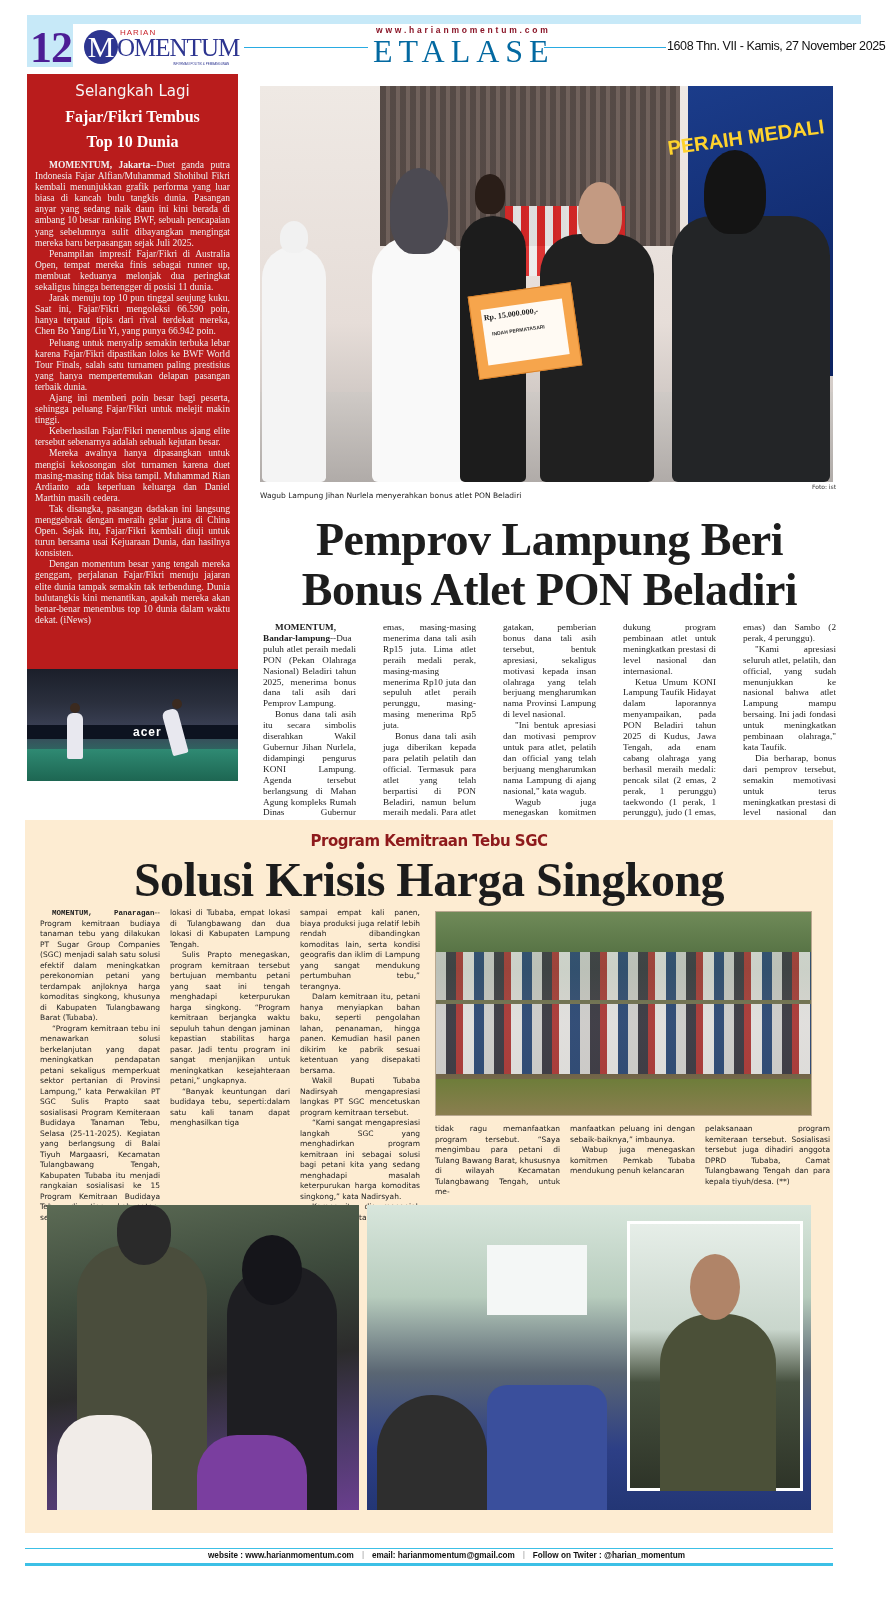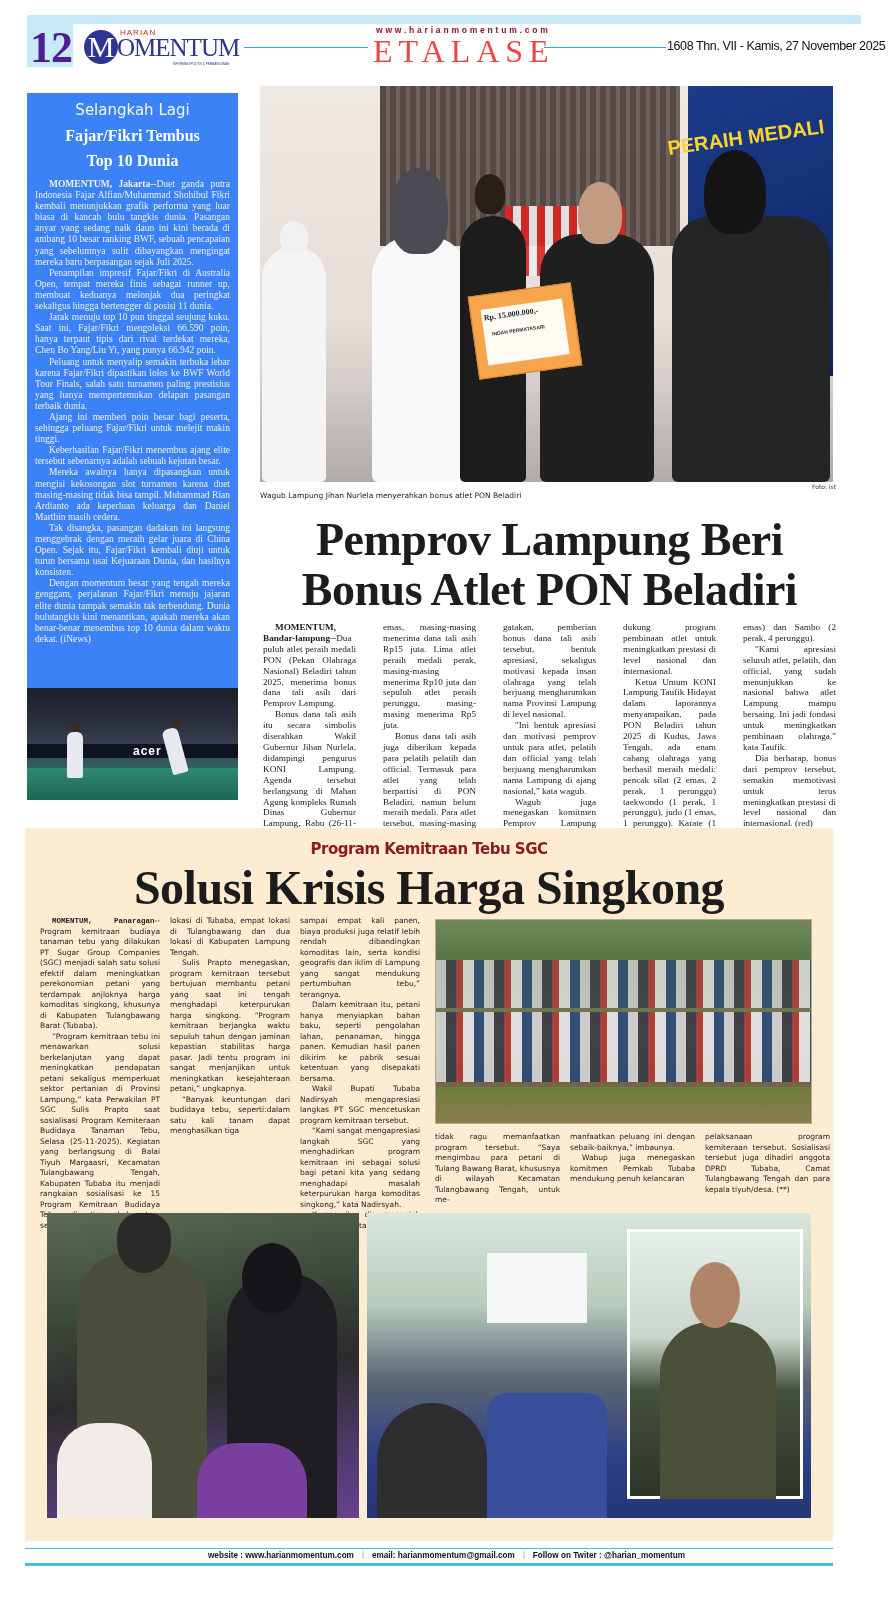--- a/index.html
+++ b/index.html
@@ -10,25 +10,25 @@
   .top-band { position: absolute; left: 27px; top: 15px; width: 834px; height: 9px; background: #c7e9f8; }
   .page-num-box { position: absolute; left: 27px; top: 24px; width: 46px; height: 43px; background: #c7e9f8; }
   .page-num { position: absolute; left: 30px; top: 22px; font-family: "Liberation Serif", serif; font-weight: bold; font-size: 44px; color: #4c1d95; letter-spacing: -1px; }
   .logo { position: absolute; left: 84px; top: 28px; width: 160px; height: 40px; }
   .logo-circle { position: absolute; left: 0; top: 2px; width: 34px; height: 34px; border-radius: 50%; background: #2d3590; color: #fff; font-family: "Liberation Serif", serif; font-size: 30px; line-height: 34px; text-align: center; }
   .logo-harian { position: absolute; left: 36px; top: 0; font-family: "Liberation Sans", sans-serif; font-size: 8px; color: #c8252c; letter-spacing: 1px; }
   .logo-word { position: absolute; left: 33px; top: 6px; font-family: "Liberation Serif", serif; font-size: 25px; color: #2d3590; letter-spacing: -1px; }
   .logo-tag { position: absolute; left: 89px; top: 34px; font-family: "Liberation Sans", sans-serif; font-size: 3px; color: #2d3590; }
   .mast-line { position: absolute; height: 1px; background: #29abe2; top: 47px; }
   .mast-url { position: absolute; left: 376px; top: 25px; font-family: "Liberation Sans", sans-serif; font-weight: bold; font-size: 8.5px; letter-spacing: 2.8px; color: #8a1527; }
-  .rubric { position: absolute; left: 373px; top: 33px; font-family: "Liberation Serif", serif; font-size: 32px; letter-spacing: 6px; color: #ef4444; }
+  .rubric { position: absolute; left: 373px; top: 33px; font-family: "Liberation Serif", serif; font-size: 32px; letter-spacing: 6px; color: #0369a1; }
   .edition { position: absolute; left: 667px; top: 39px; font-family: "Liberation Sans", sans-serif; font-size: 12.5px; color: #111; letter-spacing: -0.4px; }
 
   
-  .side { position: absolute; left: 27px; top: 93px; width: 211px; height: 707px; background: #3b82f6; color: #f2f2f2; overflow: hidden; }
+  .side { position: absolute; left: 27px; top: 74px; width: 211px; height: 707px; background: #b91c1c; color: #f2f2f2; overflow: hidden; }
   .side-kicker { text-align: center; font-family: "DejaVu Sans", sans-serif; font-size: 15px; margin-top: 8px; color: #f5f5f5; }
   .side-title { text-align: center; font-family: "Liberation Serif", serif; font-weight: bold; font-size: 16px; line-height: 25px; margin-top: 4px; color: #fff; }
   .side-body { padding: 6px 8px 0 8px; font-family: "Liberation Serif", serif; font-size: 9.5px; line-height: 11.1px; text-align: justify; color: #f0f0f0; }
   .side-body p { text-indent: 14px; }
   .side-body b { font-weight: bold; }
   .side-photo { position: absolute; left: 0; bottom: 0; width: 211px; height: 112px;
     background: linear-gradient(180deg, #1b1f2a 0%, #2a2f3d 30%, #3c4257 55%, #2b6f64 78%, #1f5b4e 100%); }
   .side-photo .shuttle-court { position: absolute; left: 0; bottom: 0; width: 100%; height: 32px; background: linear-gradient(180deg,#2f8a73,#1d6652); }
   .side-photo .adbar { position: absolute; left: 0; top: 56px; width: 100%; height: 14px; background: #0d1320; }
   .side-photo .adtext { position: absolute; left: 82px; top: 56px; font-family: "Liberation Sans", sans-serif; font-weight: bold; font-size: 12px; color: #fff; letter-spacing: 1px; margin-left: 24px; }
@@ -56,21 +56,21 @@
   .headline1 { position: absolute; left: 262px; top: 515px; width: 575px; text-align: center; font-family: "Liberation Serif", serif; font-weight: bold; font-size: 46px; line-height: 50px; letter-spacing: -0.5px; color: #1d1d1d; }
 
   
   .cols { position: absolute; left: 263px; top: 622px; width: 573px; display: flex; gap: 27px; }
   .col { width: 107px; font-family: "Liberation Serif", serif; font-size: 9.2px; line-height: 10.9px; text-align: justify; color: #1d1d1d; hyphens: manual; }
   .col p { text-indent: 12px; }
   .col p.noind { text-indent: 0; }
   .col b { font-weight: bold; }
 
   
-  .advert { position: absolute; left: 25px; top: 820px; width: 808px; height: 713px; background: #fdecd2; margin-top: 8px; }
+  .advert { position: absolute; left: 25px; top: 820px; width: 808px; height: 713px; background: #fdecd2; }
   .adv-kicker { position: absolute; left: 0; top: 12px; width: 808px; text-align: center; font-family: "DejaVu Sans", sans-serif; font-weight: bold; font-size: 15px; color: #8e1a1c; letter-spacing: -0.5px; }
   .adv-title { position: absolute; left: 0; top: 32px; width: 808px; text-align: center; font-family: "Liberation Serif", serif; font-weight: bold; font-size: 48px; color: #1c1c1c; letter-spacing: -0.5px; }
   .adv-cols { position: absolute; left: 15px; top: 88px; display: flex; gap: 10px; }
   .adv-col { width: 120px; font-family: "DejaVu Sans", sans-serif; font-size: 7.5px; line-height: 10.5px; text-align: justify; color: #222; }
   .adv-col p { text-indent: 12px; }
   .adv-col p.noind { text-indent: 0; }
   .adv-col b { font-weight: bold; font-family: Liberation Mono, monospace; }
   .adv-cols2 { position: absolute; left: 410px; top: 304px; display: flex; gap: 10px; }
   .adv-col2 { width: 125px; font-family: "DejaVu Sans", sans-serif; font-size: 7.5px; line-height: 10.5px; text-align: justify; color: #222; }
   .adv-col2 p { text-indent: 12px; }

